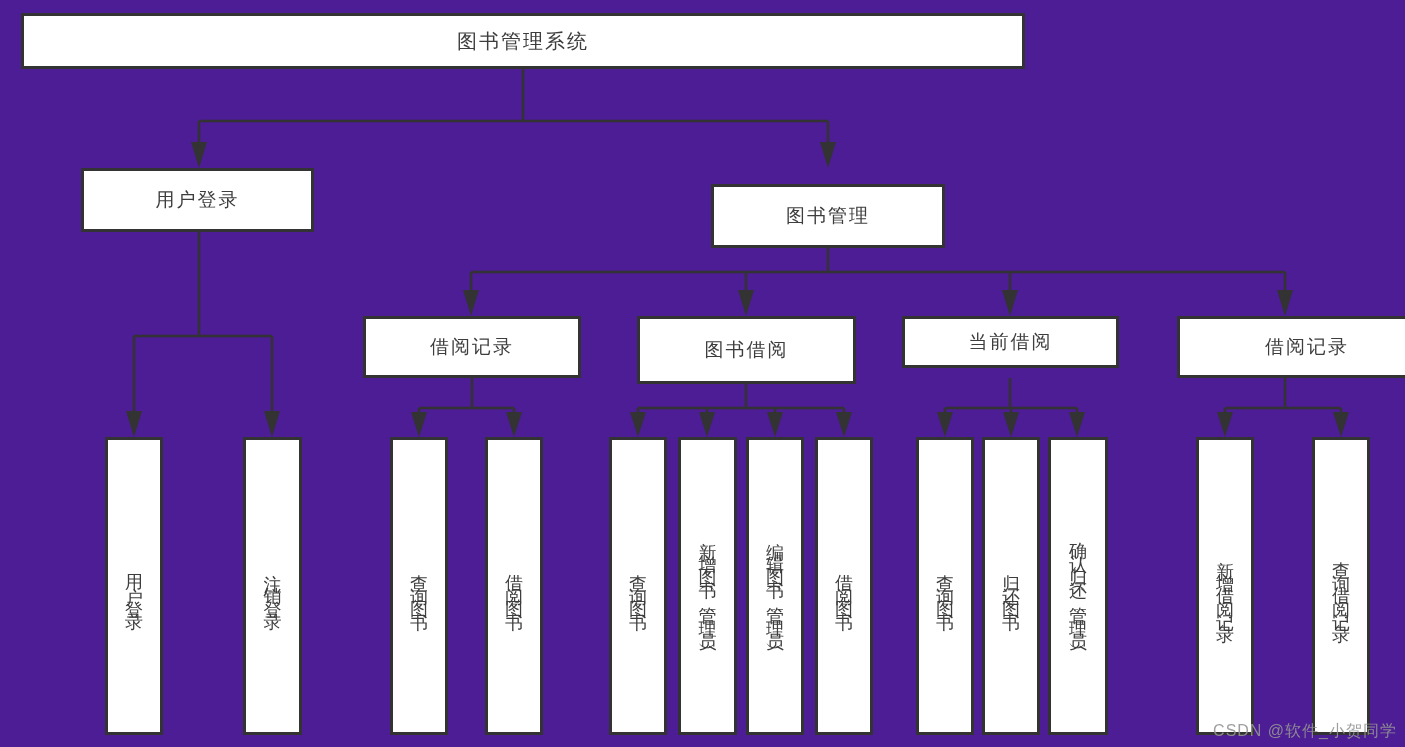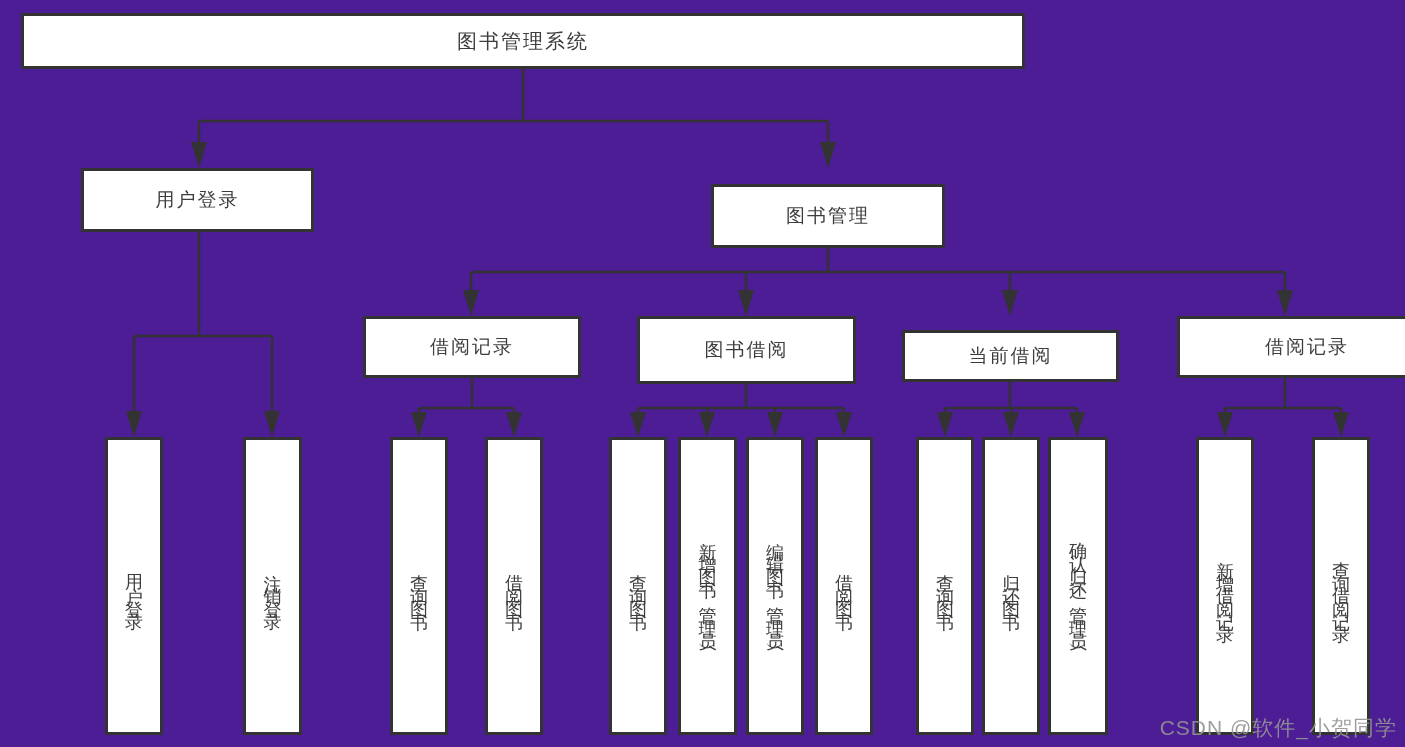--- a/index.html
+++ b/index.html
@@ -30,21 +30,21 @@
     font-size:18px;
     letter-spacing:13px;
     line-height:1;
     white-space:nowrap;
   }
   .watermark{
     position:absolute;
     right:8px;
     bottom:5px;
     z-index:2;
-    font-size:21px;
+    font-size:16px;
     color:rgba(148,148,148,0.9);
     letter-spacing:1px;
     white-space:nowrap;
   }
 </style>
 </head>
 <body>
 
 <div id="stage">
 
@@ -98,21 +98,21 @@
   <div class="node hnode" style="left:711px;top:168px;width:234px;height:64px;margin-top:16px;">
     <span>图书管理</span>
   </div>
 
   <div class="node hnode" style="left:363px;top:316px;width:218px;height:62px;">
     <span>借阅记录</span>
   </div>
   <div class="node hnode" style="left:637px;top:316px;width:219px;height:68px;">
     <span>图书借阅</span>
   </div>
-  <div class="node hnode" style="left:902px;top:316px;width:217px;height:52px;margin-top:14px;">
+  <div class="node hnode" style="left:902px;top:316px;width:217px;height:52px;">
     <span>当前借阅</span>
   </div>
   <div class="node hnode" style="left:1177px;top:316px;width:260px;height:62px;">
     <span>借阅记录</span>
   </div>
 
   <div class="node vnode" style="left:105px;top:437px;width:58px;height:298px;">
     <span>用户登录</span>
   </div>
   <div class="node vnode" style="left:243px;top:437px;width:59px;height:298px;">

